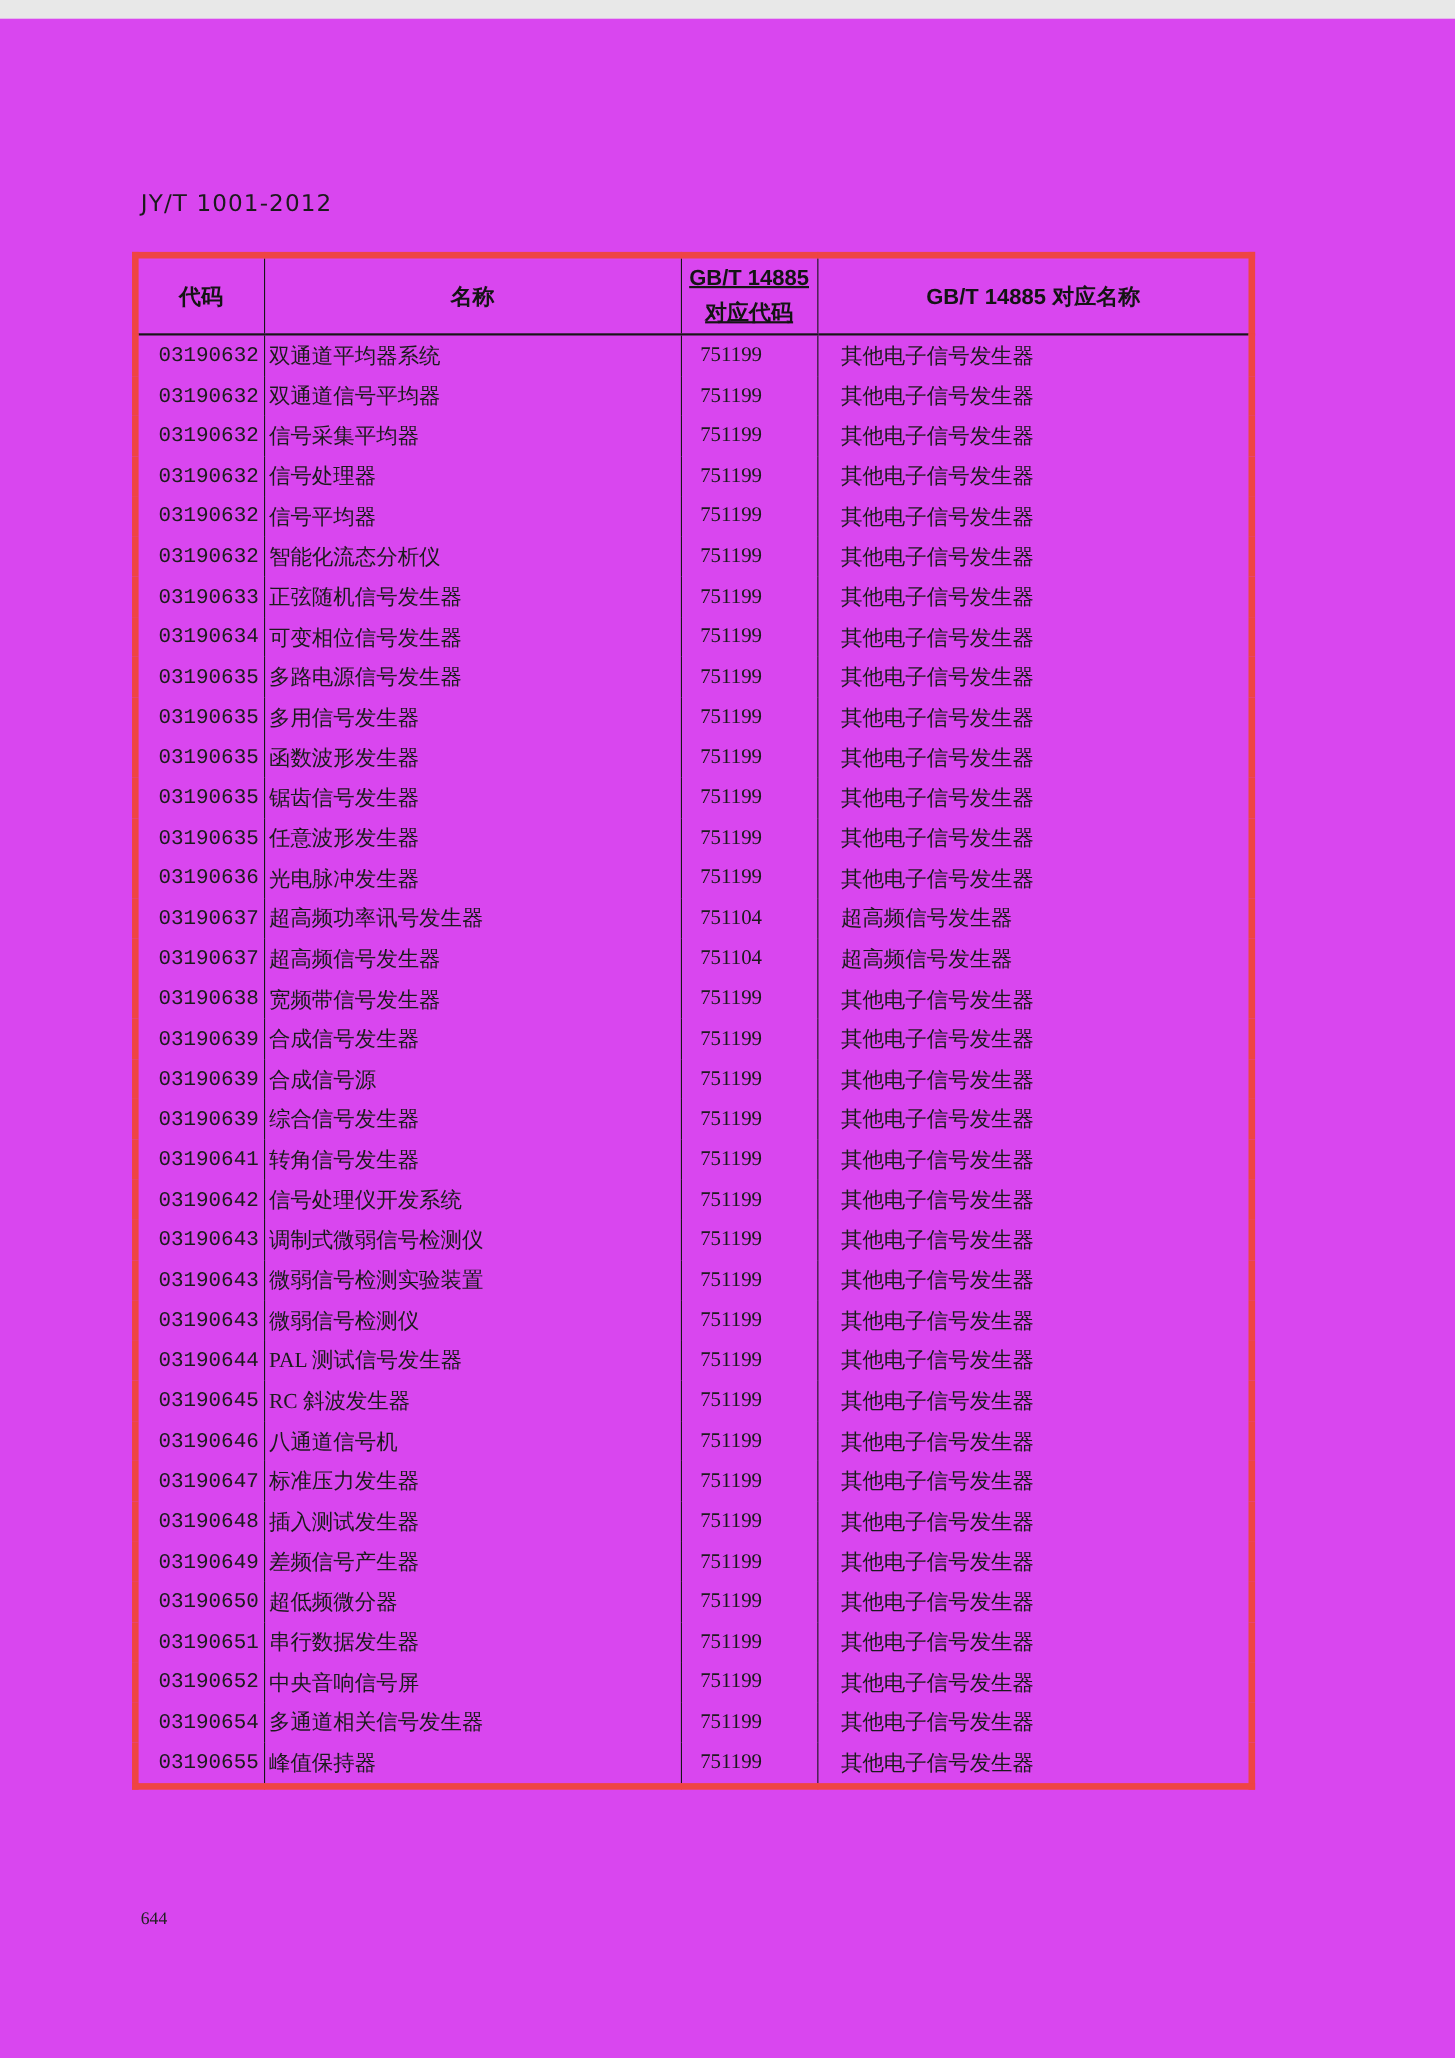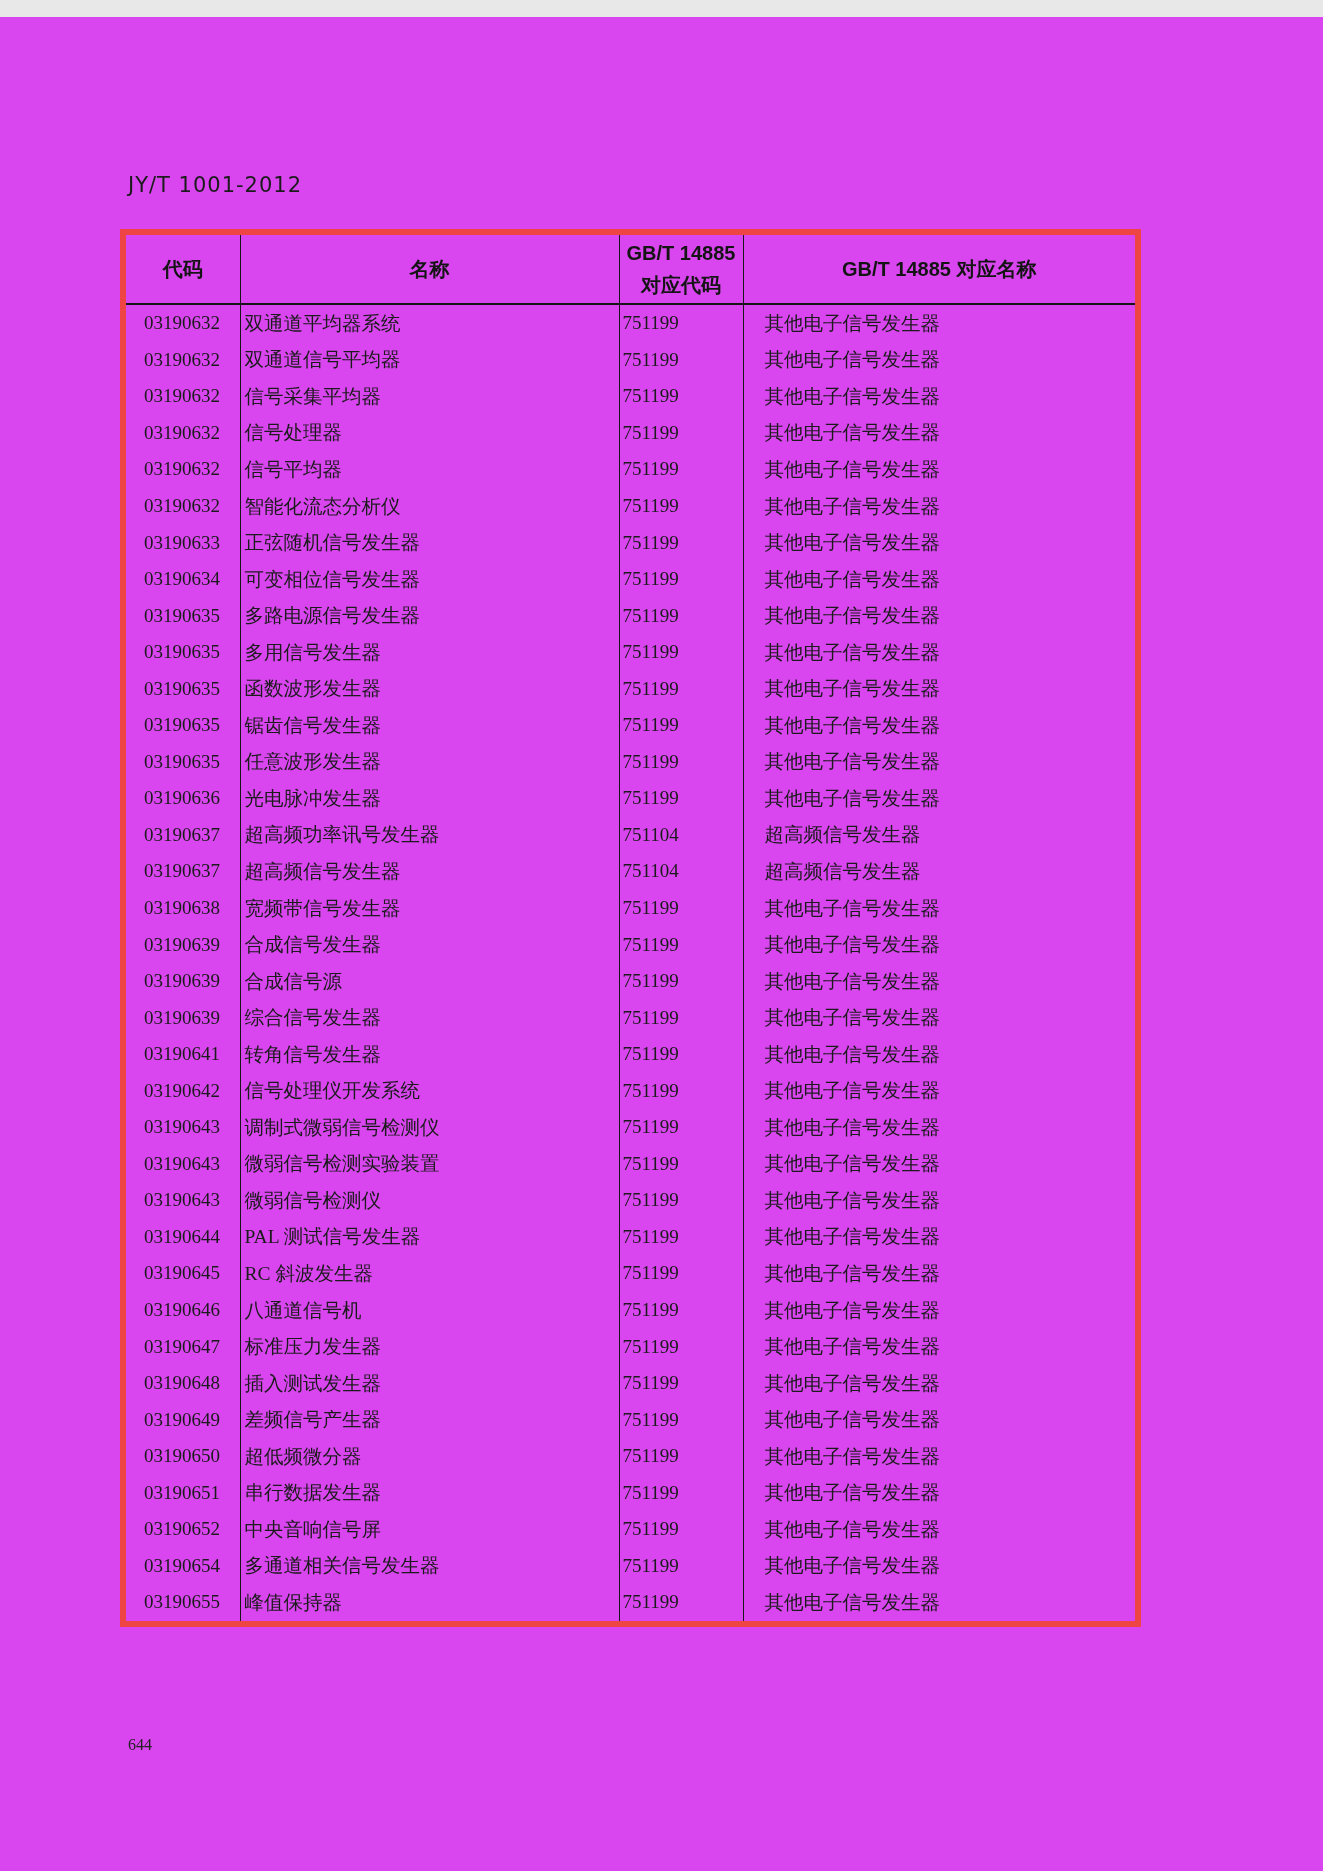--- a/index.html
+++ b/index.html
@@ -47,38 +47,39 @@
     font-family: "Liberation Sans", "DejaVu Sans", sans-serif;
     font-weight: bold;
     font-size: 20px;
     text-align: center;
     vertical-align: middle;
     padding: 0;
     color: #141414;
   }
   .mapping-table th .h-line {
     line-height: 32px;
+    text-decoration: underline;
   }
   .mapping-table td {
     border-left: 1px solid #161616;
     border-right: 1px solid #161616;
     border-top: none;
     border-bottom: none;
     height: 36.55px;
     font-family: "Liberation Serif", "DejaVu Serif", serif;
     font-size: 19.5px;
     vertical-align: middle;
     padding: 0;
     white-space: nowrap;
     overflow: hidden;
     color: #1b1b1b;
   }
-  .mapping-table td.cell-code     { padding-left: 18px;  font-size: 19px; }
+  .mapping-table td.cell-code     { padding-left: 18px;  font-size: 19px; font-family: Liberation Mono, monospace; }
   .mapping-table td.cell-name     { padding-left: 4px; }
-  .mapping-table td.cell-gbt-code { padding-left: 3px;  font-size: 19px; }
+  .mapping-table td.cell-gbt-code { padding-left: 17px;  font-size: 19px; }
   .mapping-table td.cell-gbt-name { padding-left: 21px; }
 
   .page-number {
     position: absolute;
     left: 128px;
     top: 1719px;
     font-family: "Liberation Serif", "DejaVu Serif", serif;
     font-size: 16px;
     color: #222222;
   }

